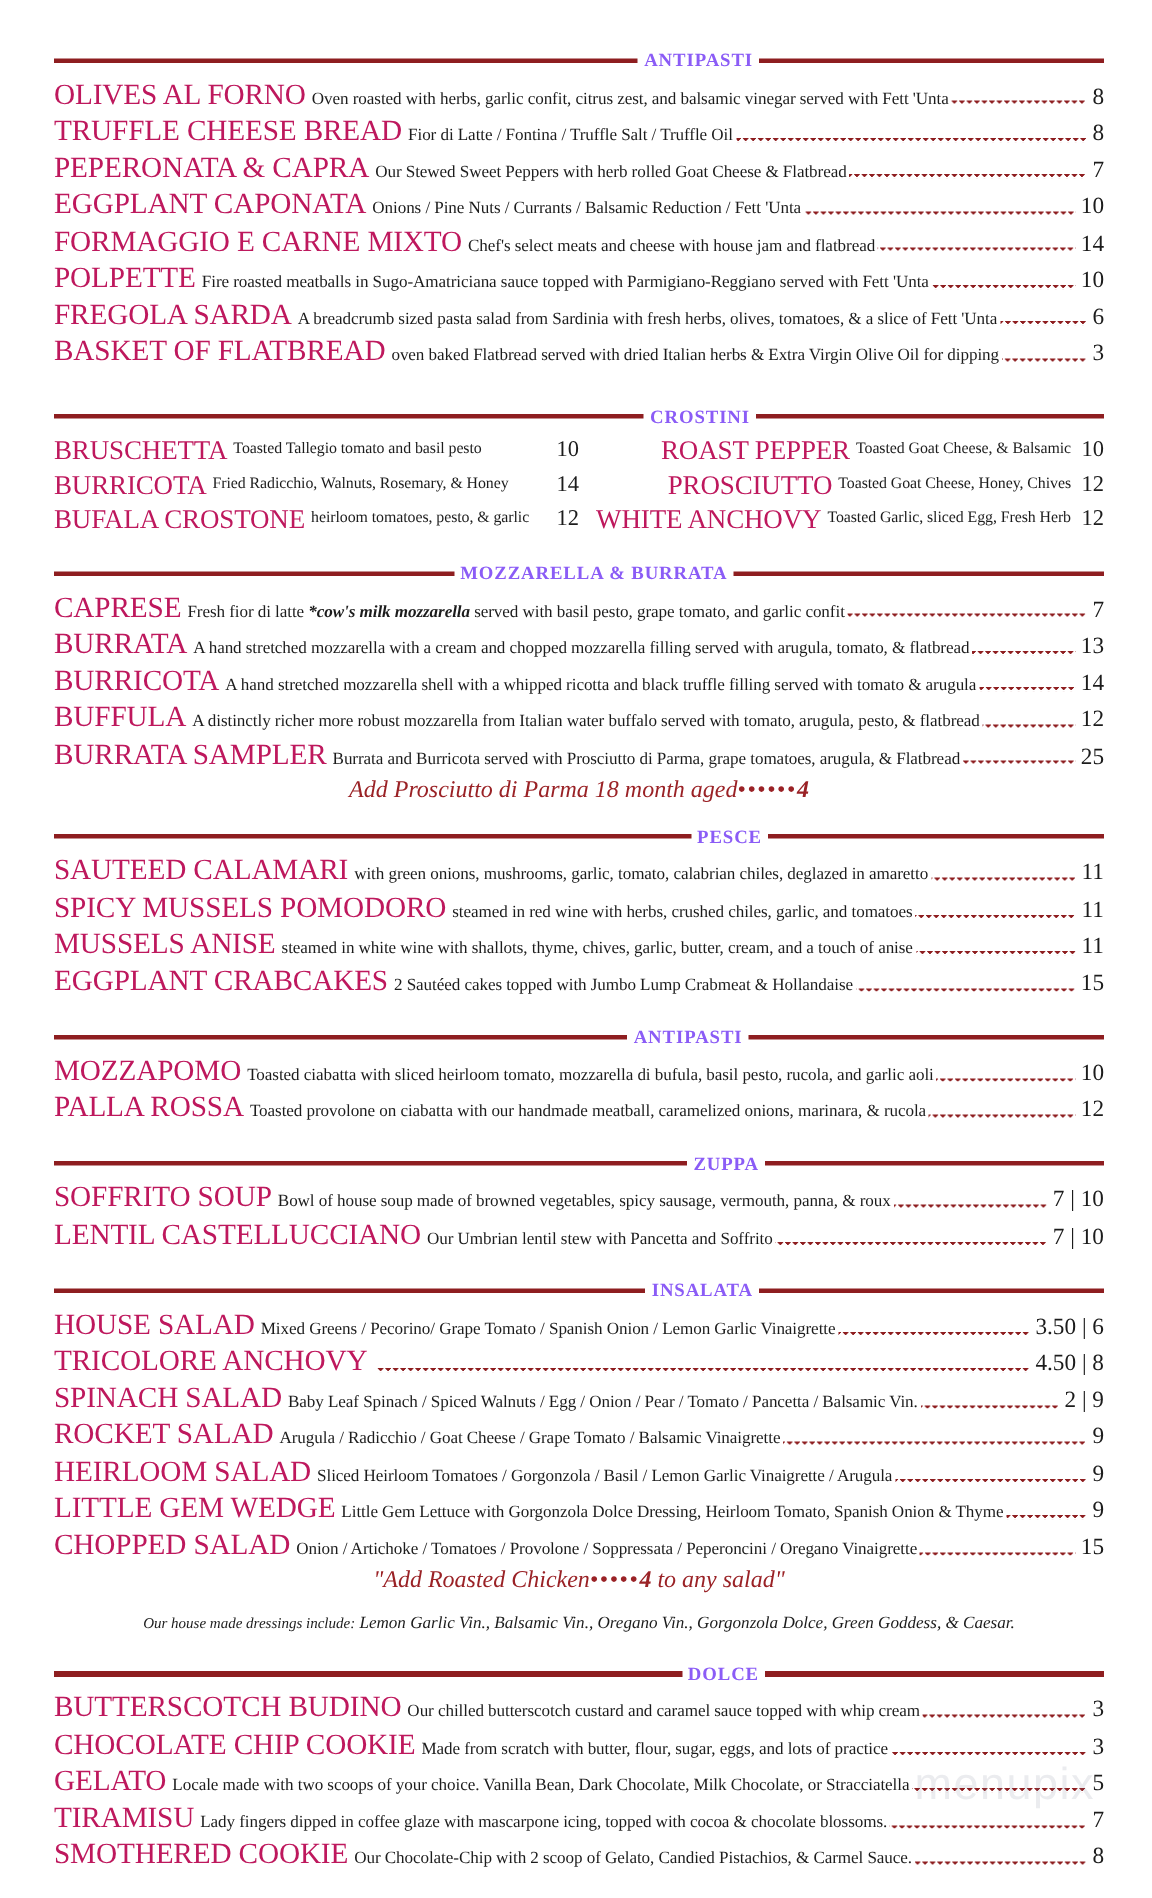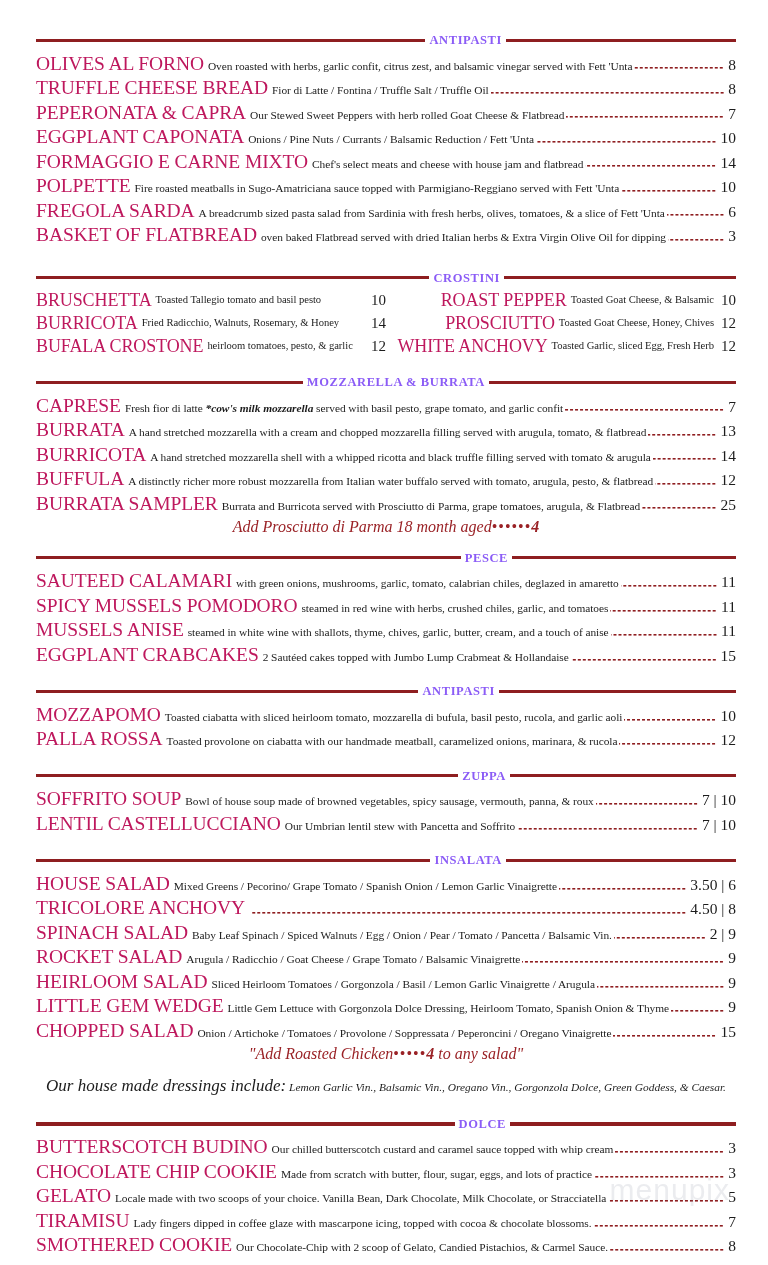--- a/index.html
+++ b/index.html
@@ -156,21 +156,21 @@
   }
   .note b { font-weight: bold; font-style: italic; }
   .note-sm {
     text-align: center;
     font-family: "Liberation Serif", "DejaVu Serif", serif;
     font-style: italic;
     color: #1c1c1c;
     font-size: 11.4px;
     margin: 13px 0 0 0;
   }
-  .note-sm .lead { font-size: 17px; }
+  .note-sm .lead { font-size: 10px; }
 
   
   .watermark {
     position: absolute;
     right: 38px;
     bottom: 58px;
     font-family: "Liberation Sans", "DejaVu Sans", sans-serif;
     font-size: 30px;
     letter-spacing: 1px;
     color: rgba(120,125,150,0.15);

